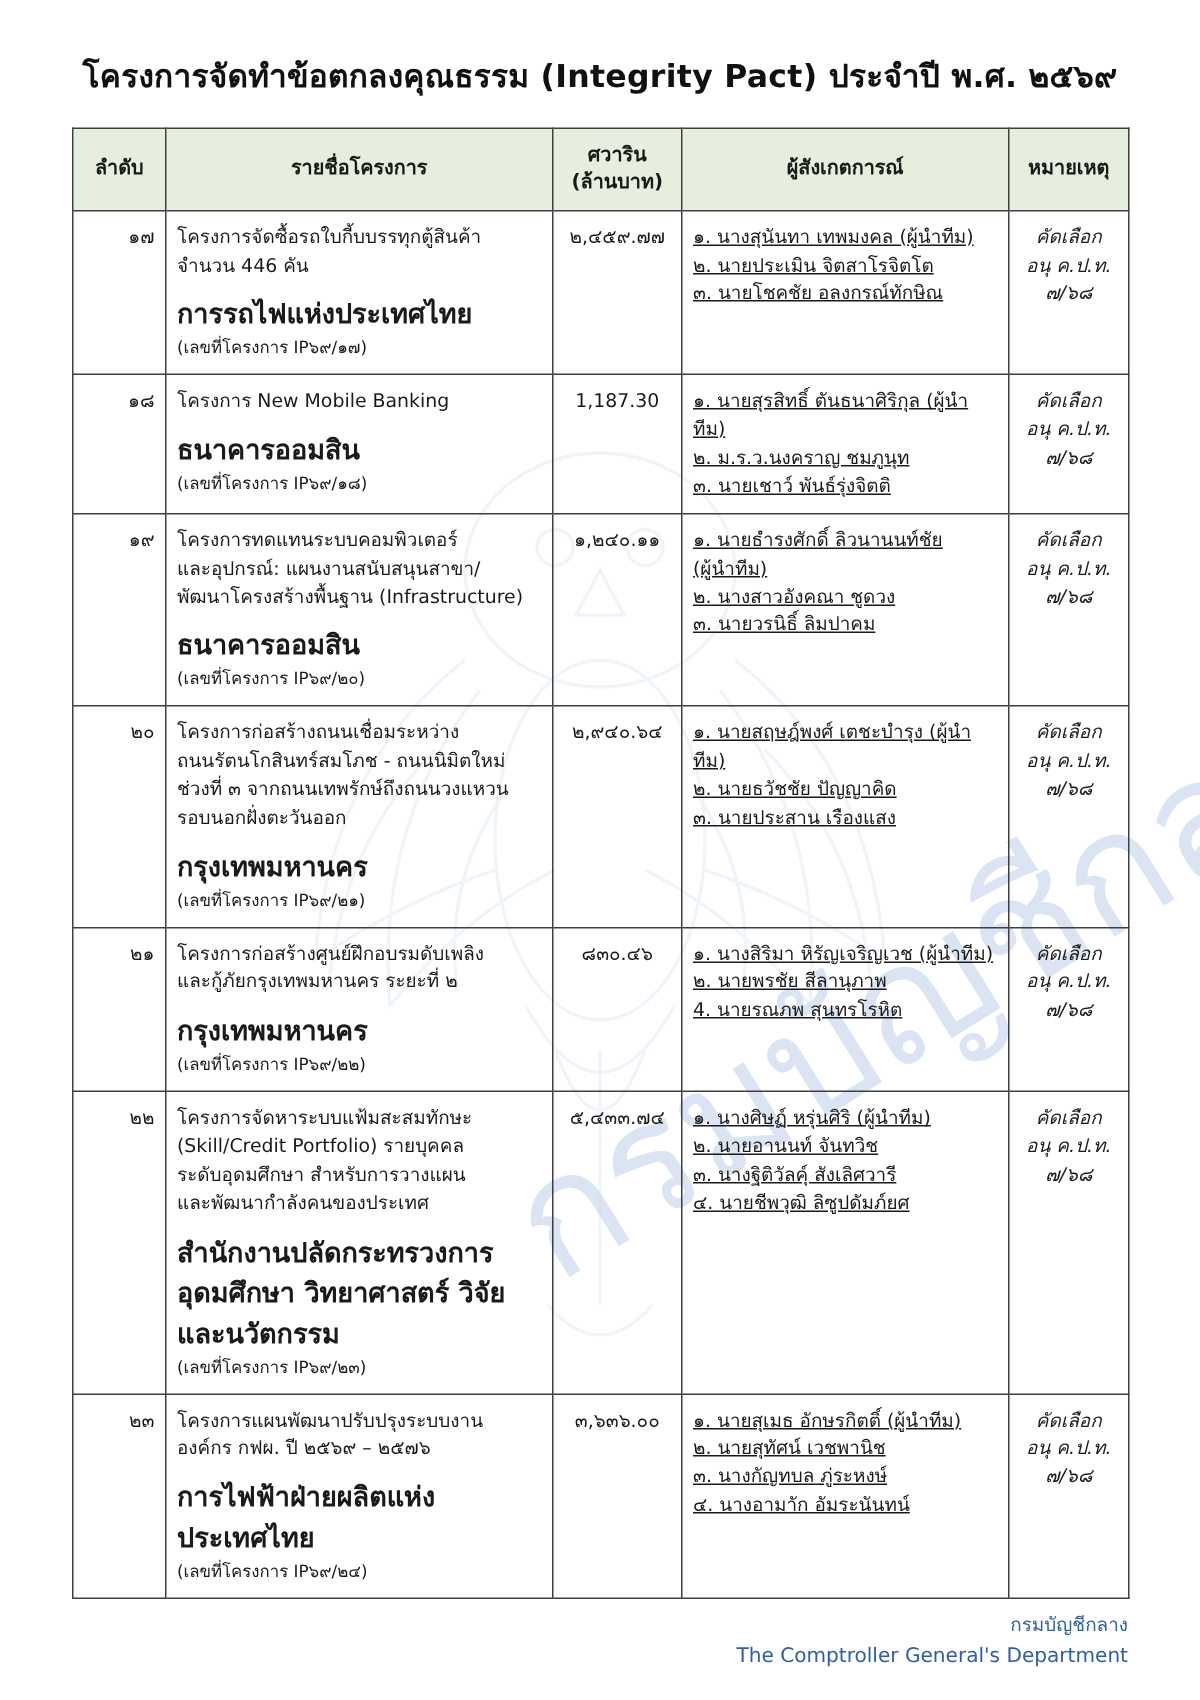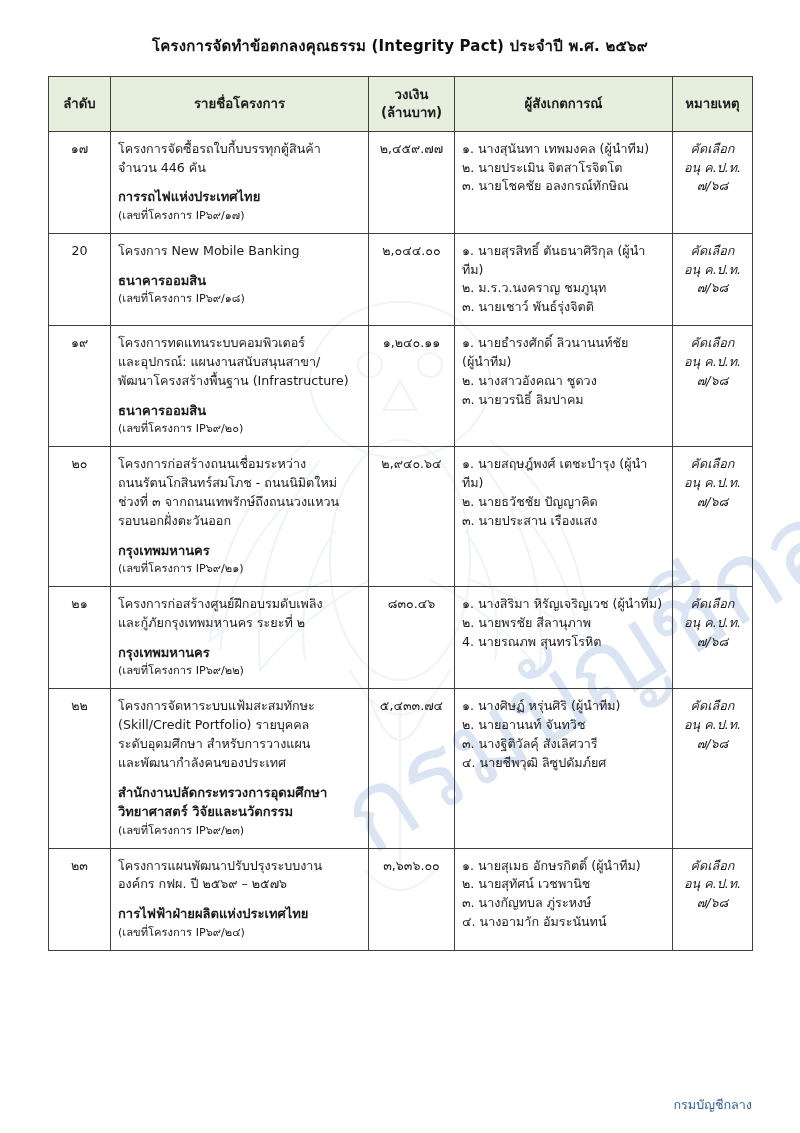--- a/index.html
+++ b/index.html
@@ -46,21 +46,21 @@
     transform: rotate(-32deg);
     font-family: "DejaVu Sans", sans-serif;
     white-space: nowrap;
     opacity: 0.75;
   }
   h1.doc-title {
     position: relative;
     z-index: 2;
     margin: 0 0 18px 0;
     text-align: center;
-    font-size: 15px;
+    font-size: 21px;
     font-weight: bold;
     color: #111;
     letter-spacing: 0.2px;
   }
   table.main {
     position: relative;
     z-index: 2;
     border-collapse: collapse;
     width: 704px;
     table-layout: fixed;
@@ -81,36 +81,36 @@
     vertical-align: middle;
     padding: 9px 4px;
     line-height: 1.35;
   }
   col.c-no    { width: 62px; }
   col.c-name  { width: 258px; }
   col.c-amt   { width: 86px; }
   col.c-obs   { width: 218px; }
   col.c-note  { width: 80px; }
 
-  td.no   { text-align: center; vertical-align: top; padding-top: 10px; margin-top: 36px; }
+  td.no   { text-align: right; vertical-align: top; padding-top: 10px; margin-top: 36px; }
   td.amt  { text-align: center; vertical-align: top; padding-top: 10px; margin-top: 24px; }
   td.note { text-align: center; vertical-align: top; padding-top: 10px; line-height: 1.6; }
   td.name .proj-line { display: block; }
   td.name .org {
     display: block;
     font-weight: bold;
     margin-top: 10px;
-    font-size: 13px;
+    font-size: 18px;
   }
   td.name .code {
     display: block;
     font-size: 11.2px;
     margin-top: 1px;
   }
-  td.obs .obs-line { display: block; }
+  td.obs .obs-line { display: block; text-decoration: underline; }
   .note-line { display: block; font-style: italic; }
 
   .footer {
     position: absolute;
     right: 48px;
     bottom: 18px;
     text-align: right;
     z-index: 2;
     color: #2d5fa6;
     line-height: 1.6;
@@ -156,21 +156,21 @@
         <col class="c-name">
         <col class="c-amt">
         <col class="c-obs">
         <col class="c-note">
     </colgroup>
     <thead>
       <tr>
         <th>ลำดับ</th>
         <th>รายชื่อโครงการ</th>
         <th>
-          <span>วงเงิน</span><br>
+          <span>ศวาริน</span><br>
           <span>(ล้านบาท)</span>
         </th>
         <th>ผู้สังเกตการณ์</th>
         <th>หมายเหตุ</th>
       </tr>
     </thead>
     <tbody>
         <tr>
           <td class="no">๑๗</td>
           <td class="name">
@@ -185,27 +185,27 @@
             <span class="obs-line">๒. นายประเมิน จิตสาโรจิตโต</span>
             <span class="obs-line">๓. นายโชคชัย อลงกรณ์ทักษิณ</span>
           </td>
           <td class="note">
             <span class="note-line">คัดเลือก</span>
             <span class="note-line">อนุ ค.ป.ท.</span>
             <span class="note-line">๗/๖๘</span>
           </td>
         </tr>
         <tr>
-          <td class="no">20</td>
+          <td class="no">๑๘</td>
           <td class="name">
             <span class="proj-line">โครงการ New Mobile Banking</span>
             <span class="org">ธนาคารออมสิน</span>
             <span class="code">(เลขที่โครงการ IP๖๙/๑๘)</span>
           </td>
-          <td class="amt">๒,๐๔๔.๐๐</td>
+          <td class="amt">1,187.30</td>
           <td class="obs">
             <span class="obs-line">๑. นายสุรสิทธิ์ ตันธนาศิริกุล (ผู้นำทีม)</span>
             <span class="obs-line">๒. ม.ร.ว.นงคราญ ชมภูนุท</span>
             <span class="obs-line">๓. นายเชาว์ พันธ์รุ่งจิตติ</span>
           </td>
           <td class="note">
             <span class="note-line">คัดเลือก</span>
             <span class="note-line">อนุ ค.ป.ท.</span>
             <span class="note-line">๗/๖๘</span>
           </td>
@@ -316,15 +316,16 @@
             <span class="note-line">คัดเลือก</span>
             <span class="note-line">อนุ ค.ป.ท.</span>
             <span class="note-line">๗/๖๘</span>
           </td>
         </tr>
       </tbody>
   </table>
 
   <div class="footer">
     <div class="f-th">กรมบัญชีกลาง</div>
+    <div class="f-en">The Comptroller General's Department</div>
   </div>
 
 </div>
 
 </body></html>

